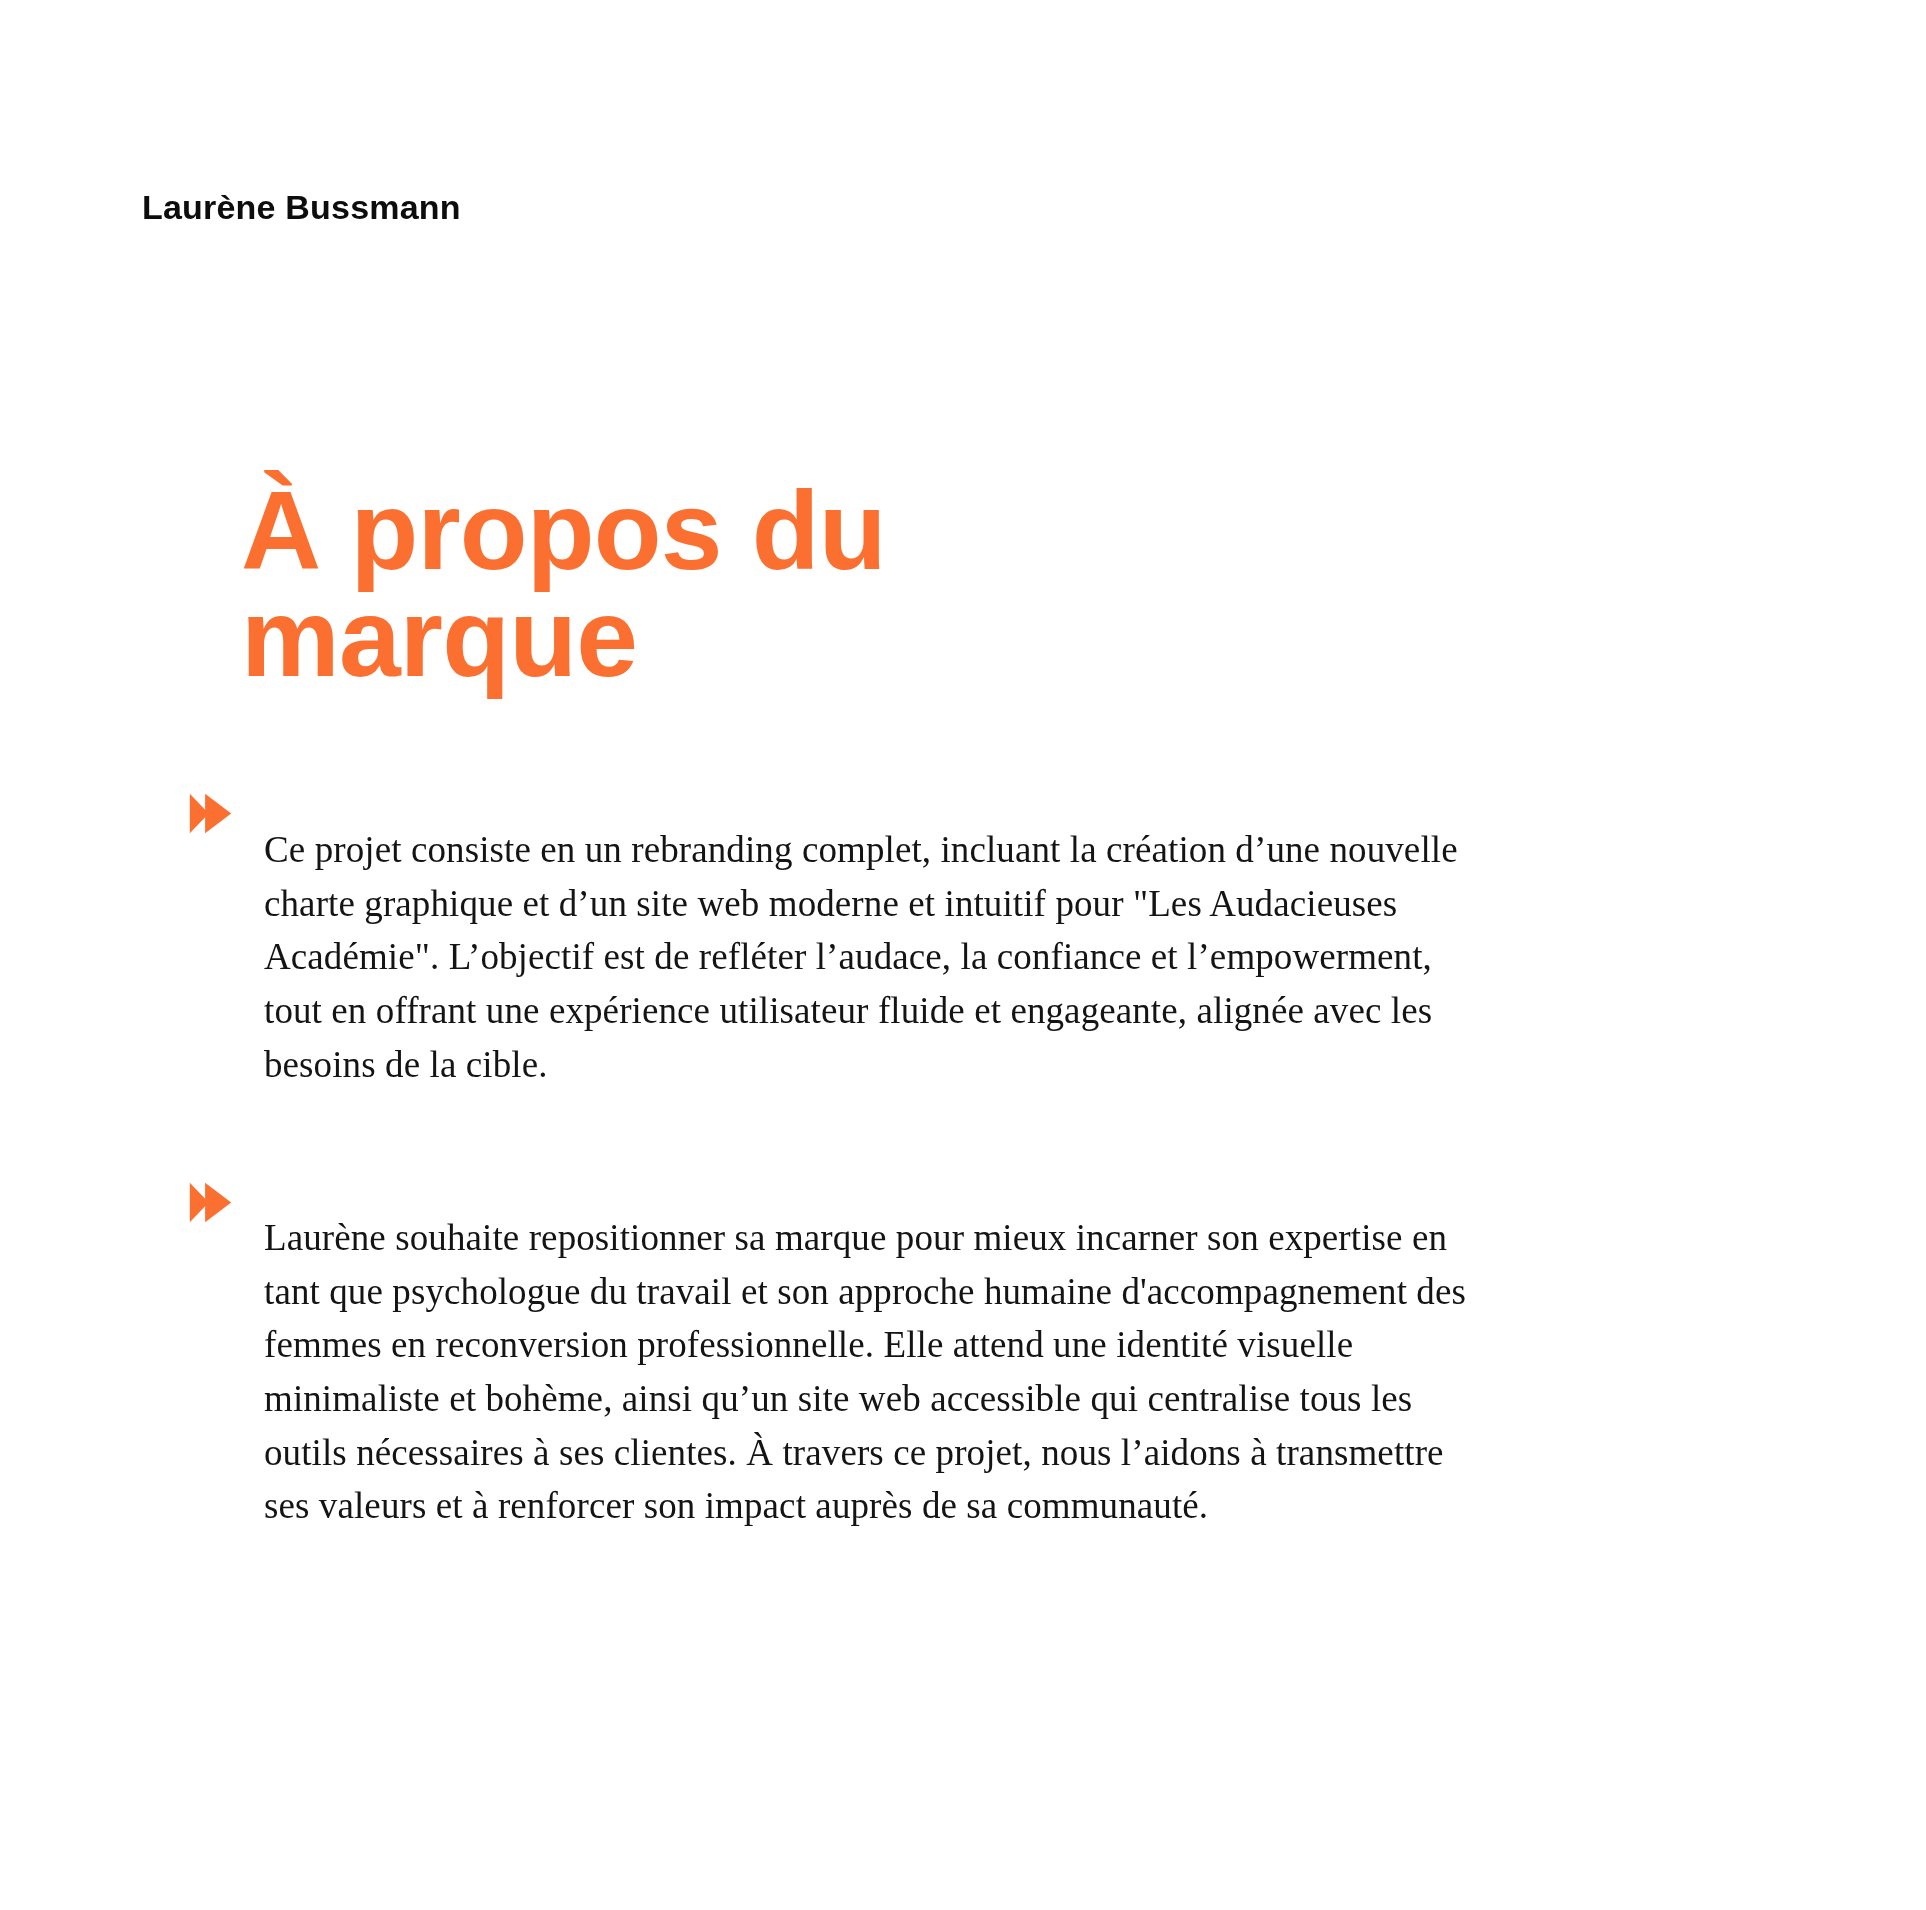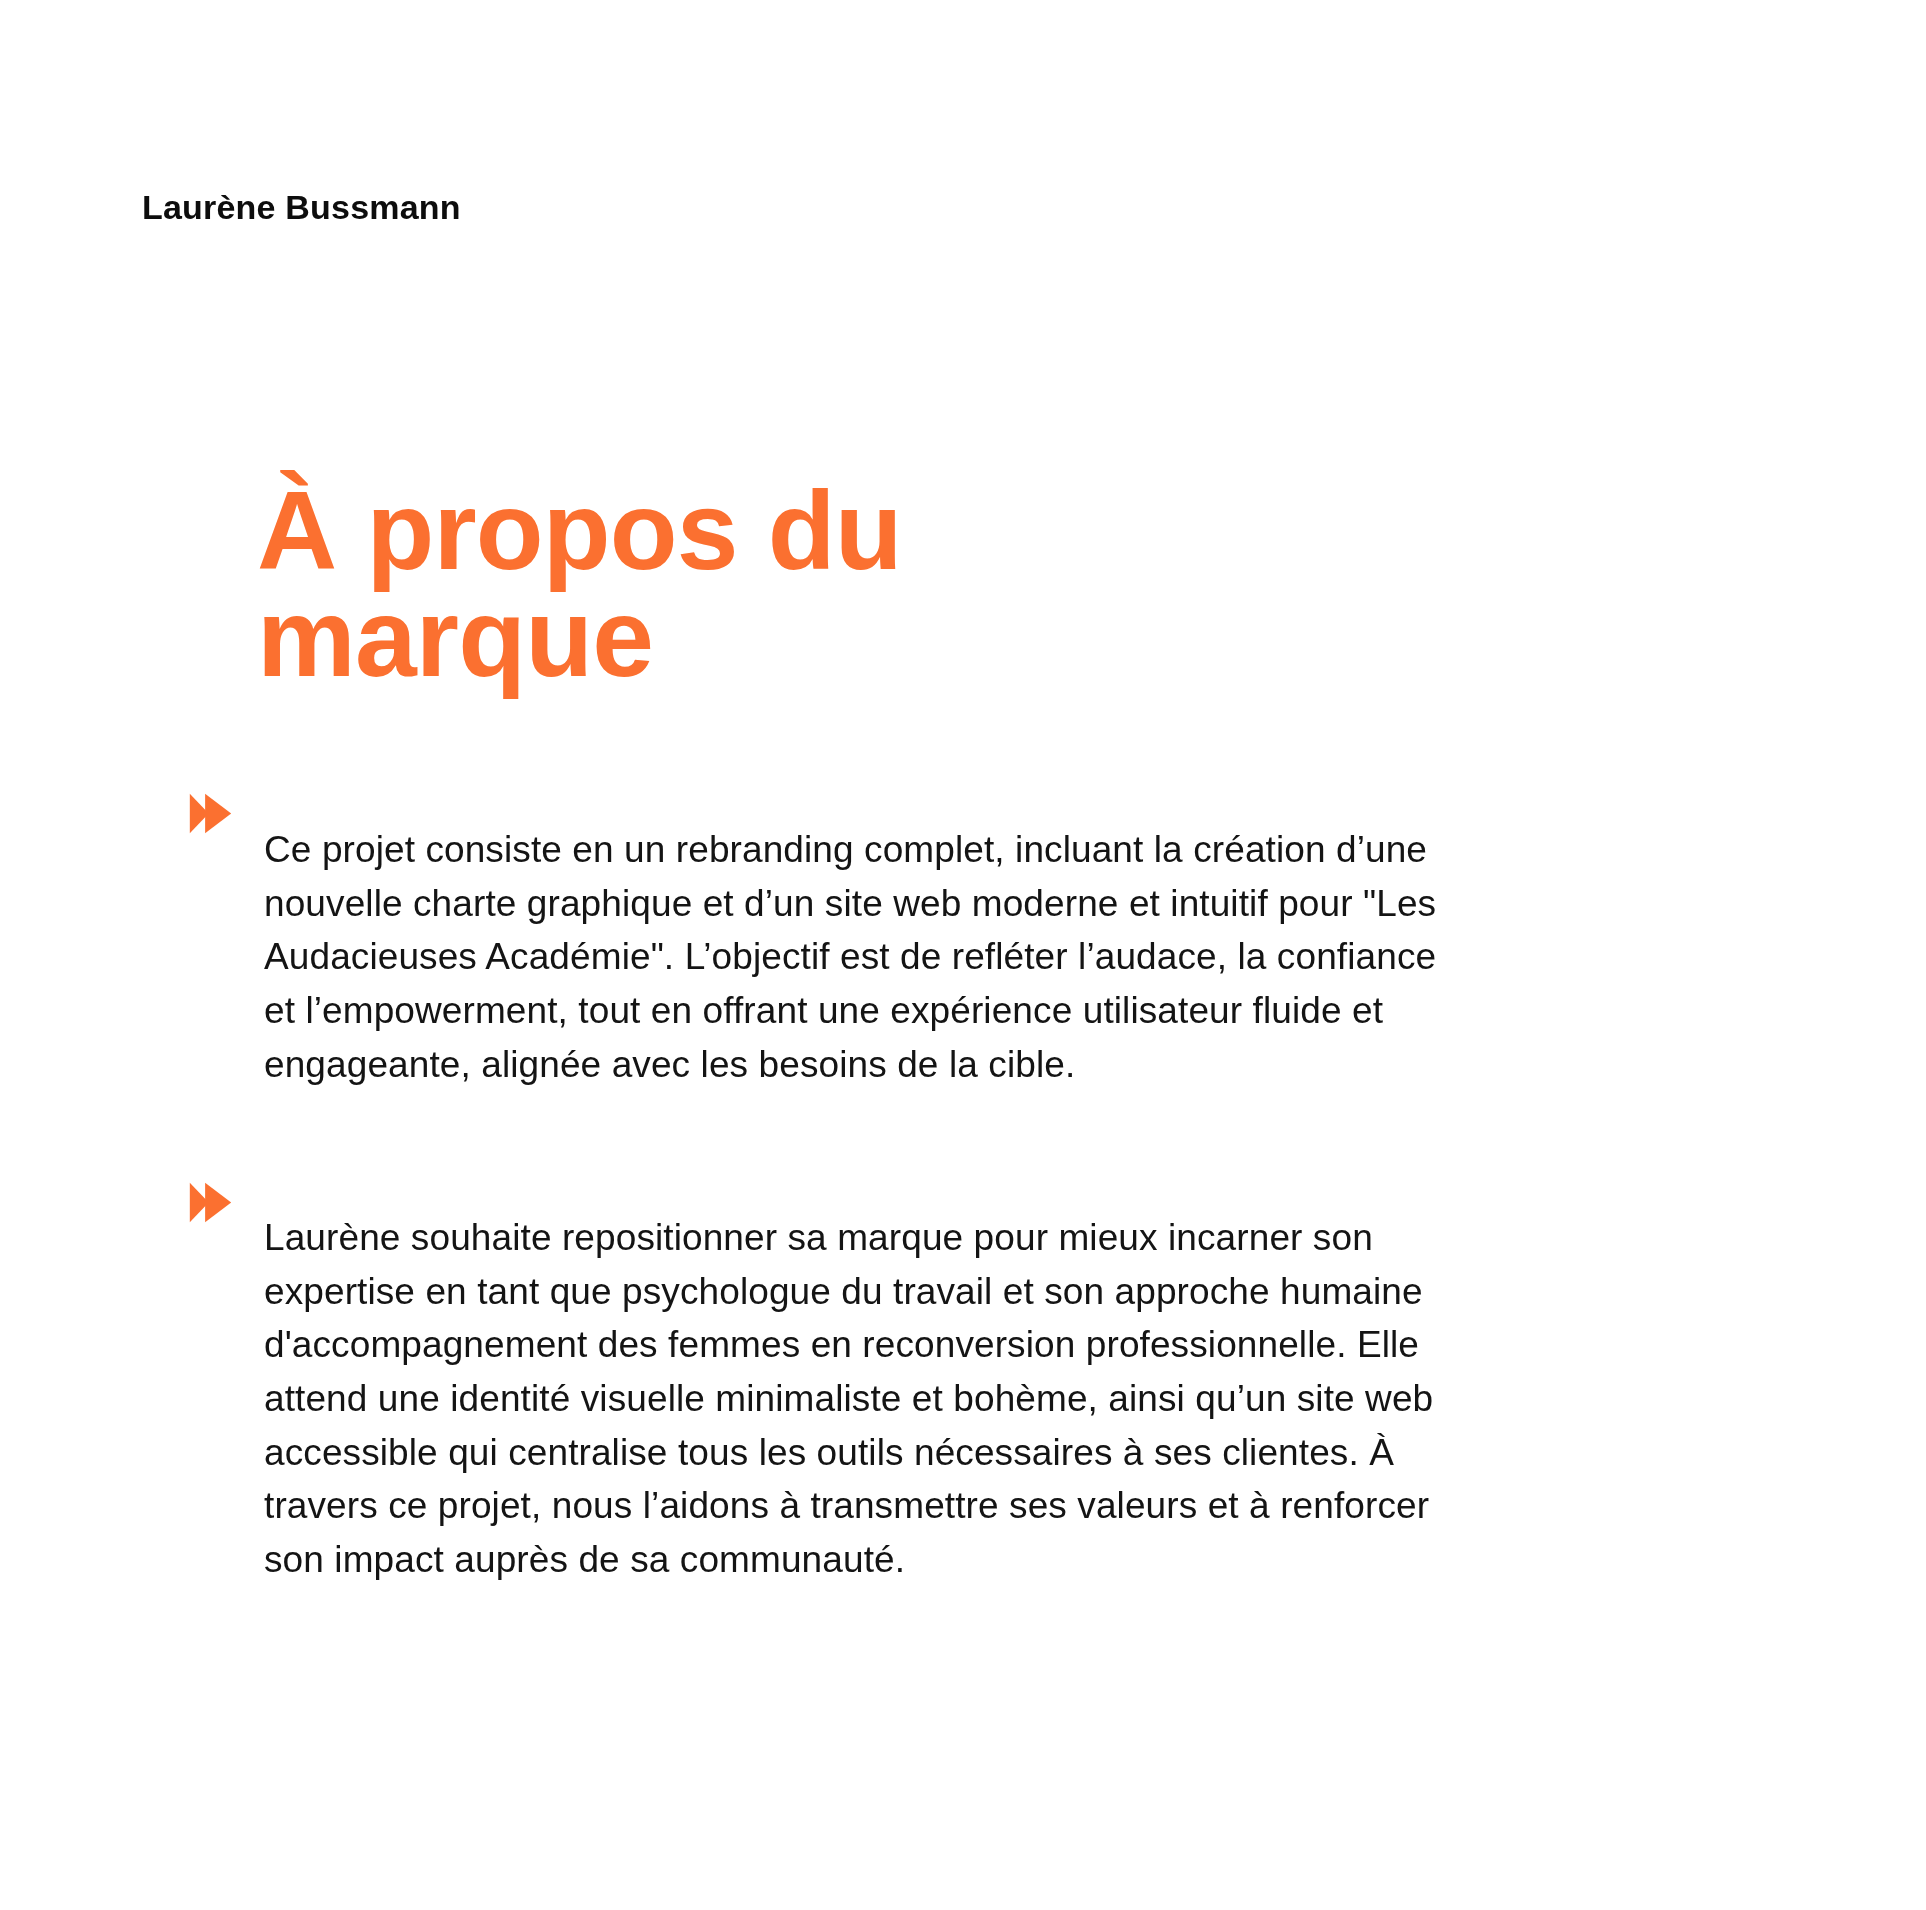--- a/index.html
+++ b/index.html
@@ -28,21 +28,21 @@
     letter-spacing: 0.2px;
     color: #0d0d0d;
     font-weight: 700;
     white-space: nowrap;
   }
 
   
   .page-title {
     position: absolute;
     top: 404px;
-    left: 257px;
+    left: 241px;
     width: 925px;
     color: #fb7030;
     font-size: 111px;
     line-height: 0.96;
     font-weight: 900;
     letter-spacing: -0.8px;
     font-stretch: condensed;
   }
 
   
@@ -51,20 +51,21 @@
     top: 786px;
     left: 188px;
     width: 1279px;
   }
 
   .bullet-item {
     position: relative;
     display: flex;
     align-items: flex-start;
     margin-bottom: 46px;
+    font-family: Liberation Serif, serif;
   }
   .bullet-item:last-child { margin-bottom: 0; }
 
   .bullet-icon {
     flex: 0 0 auto;
     width: 45px;
     height: 45px;
     margin-top: 5.4px;
     margin-right: 31px;
   }

